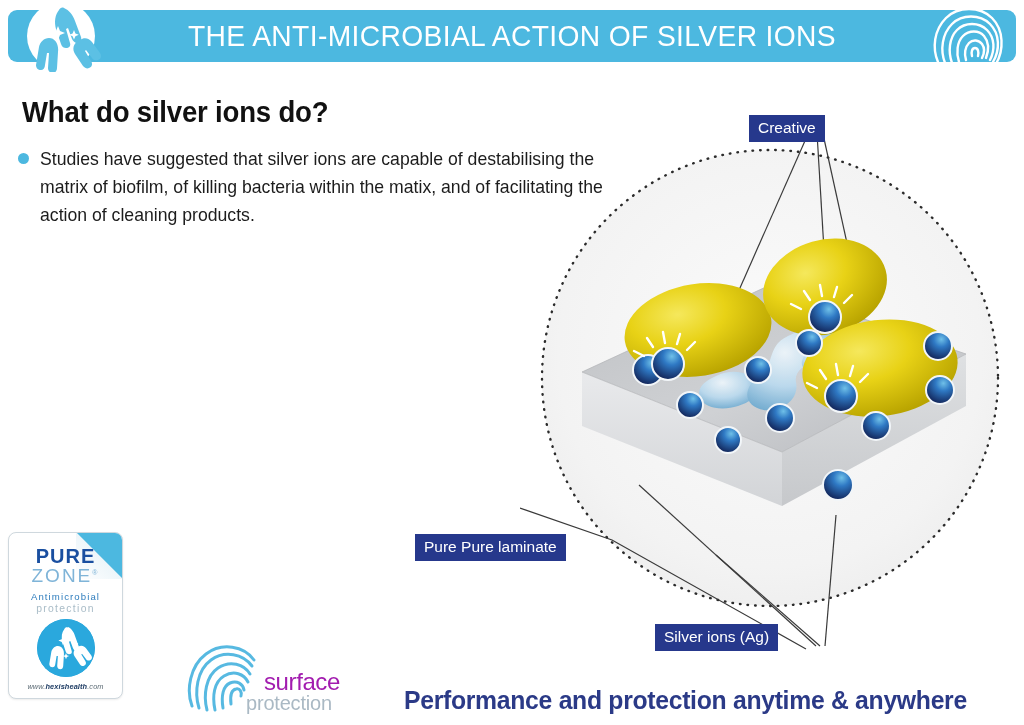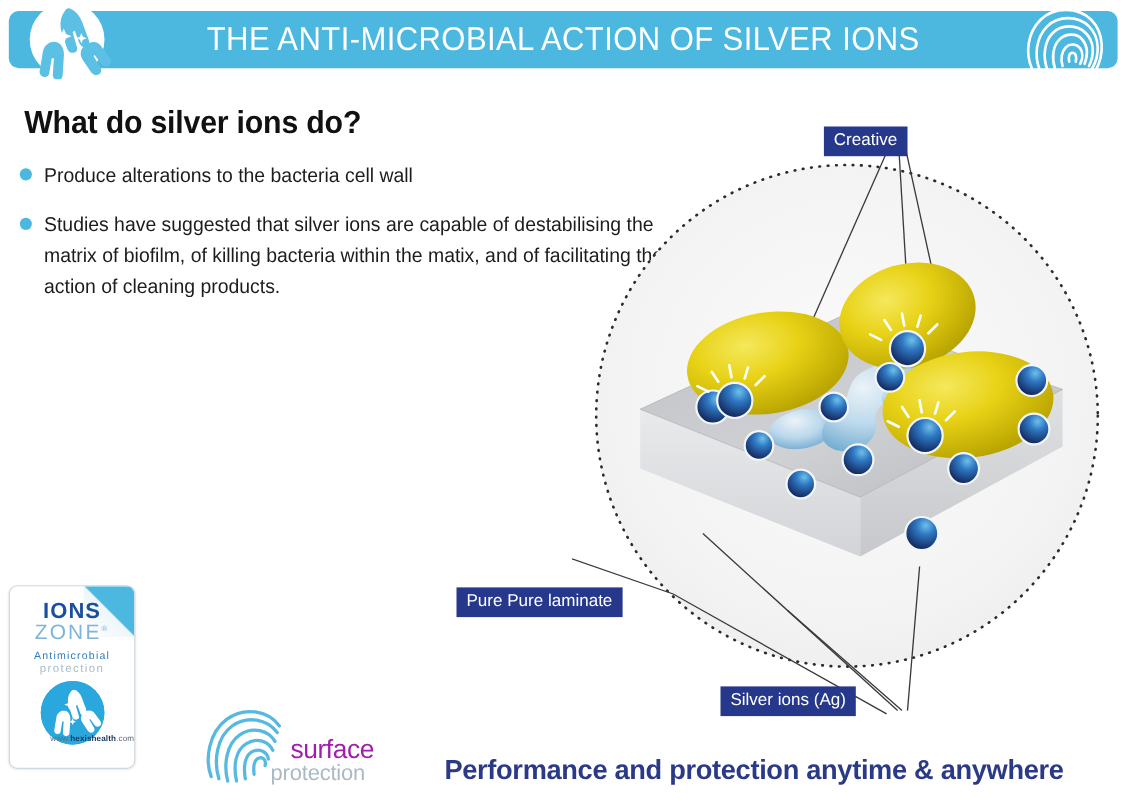--- a/index.html
+++ b/index.html
@@ -60,22 +60,22 @@
     font-size:19px;color:#7fb4d8;letter-spacing:2px;}
   .pz-zone sup{font-size:7px;vertical-align:super;}
   .pz-anti{position:absolute;left:0;top:58px;width:100%;text-align:center;
     font-size:9.6px;color:#2f7dbd;letter-spacing:1.1px;}
   .pz-prot{position:absolute;left:0;top:70px;width:100%;text-align:center;
     font-size:10.4px;color:#a9bcc7;letter-spacing:1.3px;}
   .pz-circle{
     position:absolute;left:50%;top:86px;transform:translateX(-50%);
     width:58px;height:58px;border-radius:50%;background:#2aa8dd;overflow:hidden;
   }
-  .pz-url{position:absolute;left:0;bottom:22px;width:100%;text-align:right;
-    font-size:7.4px;color:#5c6b75;letter-spacing:.1px;}
+  .pz-url{position:absolute;left:0;bottom:7px;width:100%;text-align:center;
+    font-size:7.4px;color:#5c6b75;letter-spacing:.1px;font-style:italic;}
   .pz-url b{color:#17365f;}
 
   
   .csp{position:absolute;left:186px;top:636px;width:160px;height:80px;}
   .csp .fp{position:absolute;left:0;top:2px;width:78px;height:76px;opacity:.95;}
   .csp .l1{position:absolute;left:34px;top:4px;font-size:31px;font-weight:bold;
     color:#23347a;letter-spacing:-.9px;}
   .csp .l2{position:absolute;left:78px;top:32px;font-size:24px;
     color:#a21caf;letter-spacing:-.4px;}
   .csp .l3{position:absolute;left:60px;top:56px;font-size:20px;
@@ -134,24 +134,20 @@
         <path d="M54 54 C53 50 54 46 57 46 C60 46 61 50 60 54"></path>
       </g>
     </svg>
   </div>
 
   <div class="header-title">THE ANTI-MICROBIAL ACTION OF SILVER IONS</div>
 
   <div class="headline">What do silver ions do?</div>
 
   <div class="bullets">
-    <div class="bullet">
-      <span class="dot"></span>
-      <span class="txt">Produce alterations to the bacteria cell wall</span>
-    </div>
     <div class="bullet">
       <span class="dot"></span>
       <span class="txt">Studies have suggested that silver ions are capable of destabilising the matrix of biofilm, of killing bacteria within the matix, and of facilitating the action of cleaning products.</span>
     </div>
   </div>
 
   <div class="diagram">
     <svg viewBox="0 0 504 560" width="504" height="560" aria-hidden="true">
       <defs>
         <radialGradient id="gBact" cx="38%" cy="30%" r="72%">
@@ -254,21 +250,21 @@
       </g>
     </svg>
   </div>
 
   <div class="dlabel bacteria">Creative</div>
   <div class="dlabel laminate">Pure Pure laminate</div>
   <div class="dlabel ions">Silver ions (Ag)</div>
 
   <div class="pz-logo">
     <div class="pz-corner"></div>
-    <div class="pz-pure">IONS</div>
+    <div class="pz-pure">PURE</div>
     <div class="pz-zone">
       <span>ZONE</span><sup>®</sup>
     </div>
     <div class="pz-anti">Antimicrobial</div>
     <div class="pz-prot">protection</div>
     <div class="pz-circle">
       <svg viewBox="0 0 58 58" width="58" height="58" aria-hidden="true">
         <circle cx="29" cy="29" r="29" fill="#2aa8dd"></circle>
         <g fill="#ffffff">
           <path d="M31 8 c3 1 6 5 7 9 l4 11 c.7 2 -.7 4 -2.7 4 -1.3 0 -2.7 -1.3 -3.3 -2.7 l-2.7 -7.3 -1.3 .7 2.7 9.3 c.7 2 -.7 3.3 -2.7 3.3 -1.3 0 -2.7 -.7 -3.3 -2.7 l-3.3 -10 c-1.3 -4.7 -.7 -9.3 2 -12.7 .7 -1.3 2 -2 3.3 -1.3z"></path>

